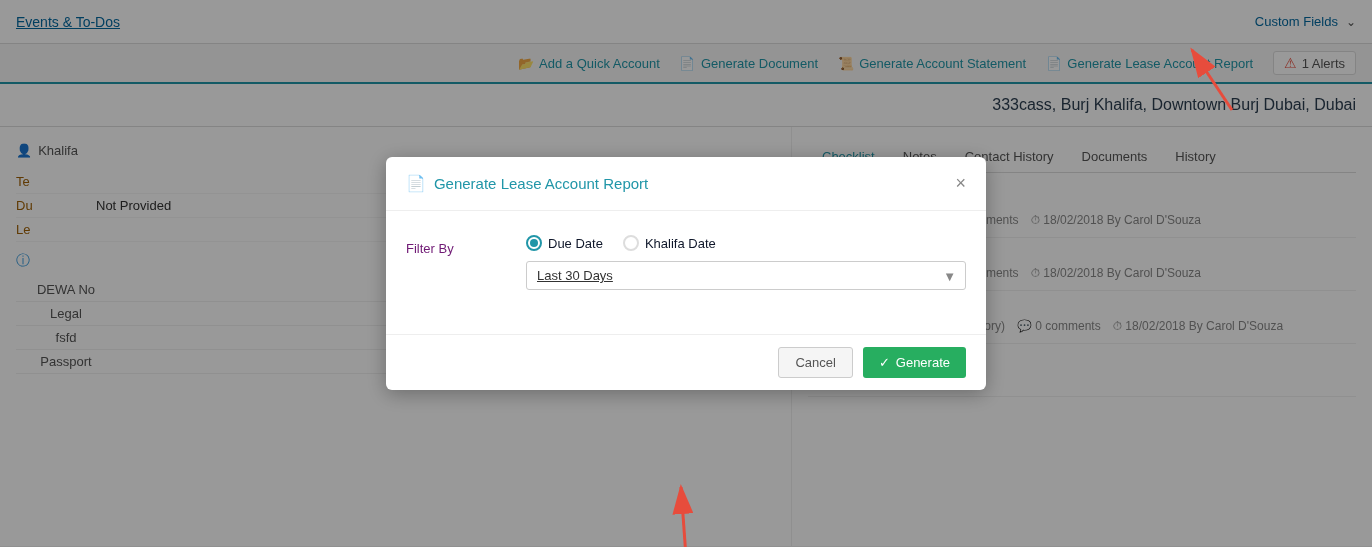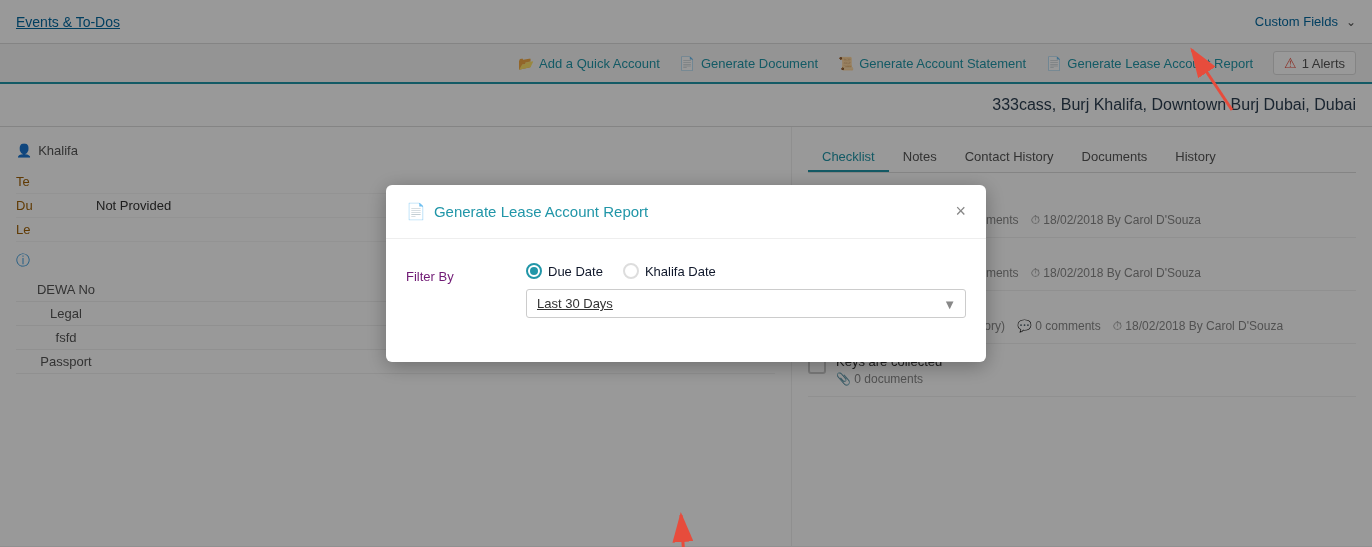--- a/index.html
+++ b/index.html
@@ -295,14 +295,21 @@
               <option>Last 90 Days</option>
               <option>Custom Range</option>
             </select>
             <span class="select-arrow">▼</span>
           </div>
         </div>
       </div>
 
     </div>
 
+    <div class="modal-footer">
+      <button class="btn-cancel">Cancel</button>
+      <button class="btn-generate">
+        <span>✓</span>
+        <span>Generate</span>
+      </button>
+    </div>
   </div>
 </div>
 
 </body></html>

